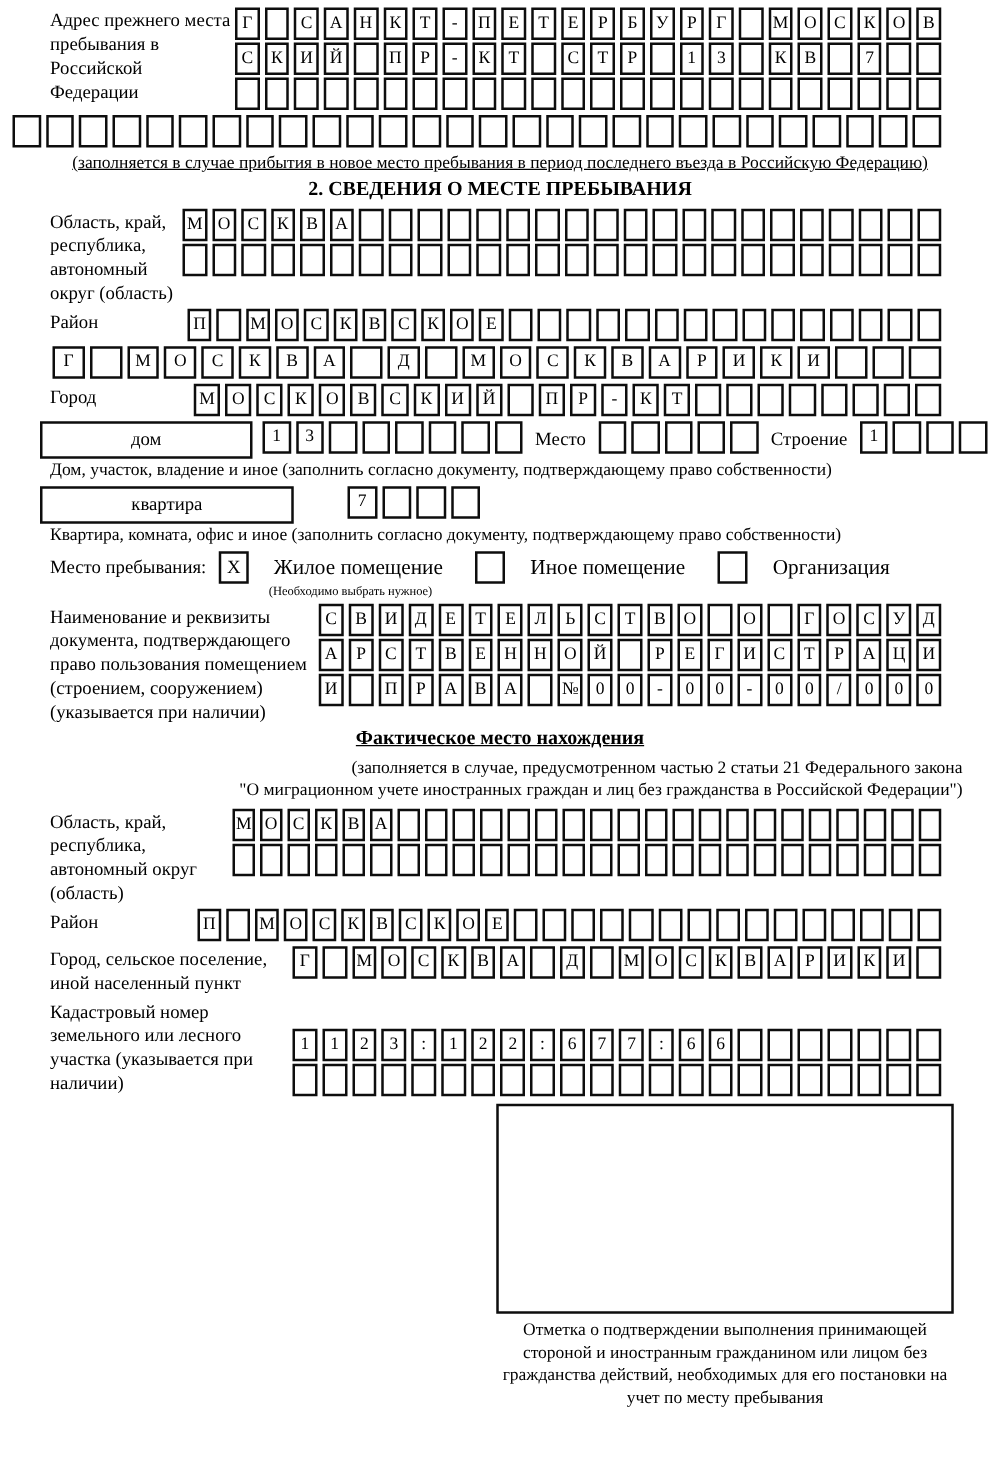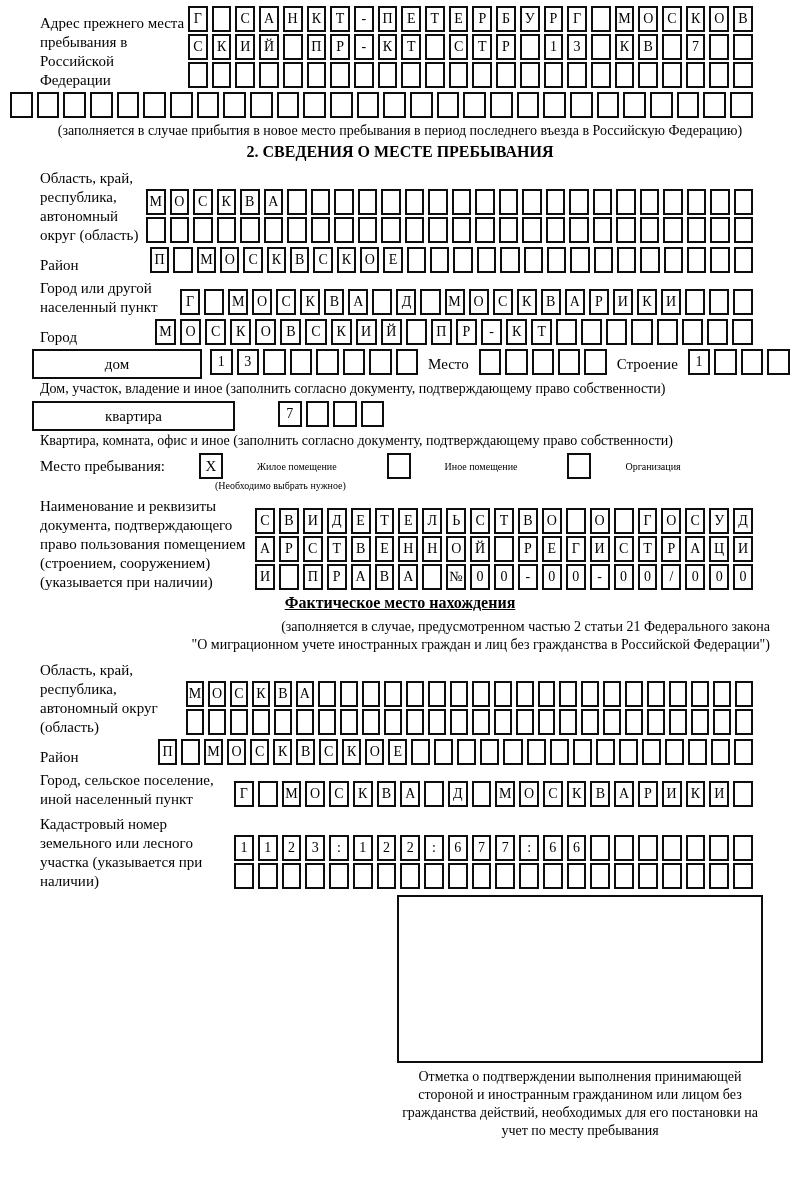--- a/index.html
+++ b/index.html
@@ -5,47 +5,47 @@
   html,body{margin:0;padding:0;}
   body{
     width:800px;height:1180px;overflow:hidden;background:#ffffff;color:#000;
     font-family:"Liberation Serif","DejaVu Serif",serif;
   }
   .page{position:relative;width:800px;height:1180px;}
   .header-note{
     text-align:right;padding:20px 58px 0 0;font-size:15px;
   }
   
-  .form-row{display:flex;align-items:flex-end;padding:0 45px 0 40px;margin-bottom:2px;}
+  .form-row{display:flex;align-items:flex-start;padding:0 45px 0 40px;margin-bottom:2px;}
   .row-label{font-size:15px;line-height:19px;flex:none;padding-top:2px;}
   .stack{flex:1;min-width:0;}
   .cellrow{display:flex;flex:1;min-width:0;margin-bottom:2px;}
   .cell{
     box-sizing:border-box;flex:1;height:26px;margin:0 2px;
     border:2px solid #0d0d0d;display:flex;align-items:center;justify-content:center;
     font-size:14px;line-height:1;background:#fff;
   }
   .fullrow{padding:0 45px 0 8px;display:flex;margin-bottom:2px;}
-  .caption{font-size:14px;line-height:17px;text-align:center;margin:1px 20px 3px 20px;}
+  .caption{font-size:14px;line-height:17px;text-align:center;margin:1px 20px 3px 20px;text-decoration:underline;}
   .caption-left{font-size:14px;line-height:17px;text-align:left;margin:0 0 4px 40px;}
   .sec-title{font-weight:bold;font-size:16px;text-align:center;margin:4px 0 6px 0;}
   .fieldbox{
     box-sizing:border-box;border:2px solid #0d0d0d;height:30px;flex:none;
     display:flex;align-items:center;justify-content:center;font-size:15px;background:#fff;
   }
   .inline-label{font-size:15px;line-height:30px;flex:none;padding:0 8px;}
   .house-row{display:flex;align-items:flex-start;padding:0 45px 0 32px;margin-bottom:1px;}
   .apt-row{display:flex;align-items:flex-start;padding:0 45px 0 32px;margin-bottom:1px;gap:33px;}
-  .stay-row{display:flex;align-items:center;padding:0 45px 0 40px;margin-bottom:1px;gap:24px;}
+  .stay-row{display:flex;align-items:center;padding:0 45px 0 40px;margin-bottom:1px;}
   .stay-label{font-size:15px;flex:none;margin-right:10px;}
   .checkbox{
     box-sizing:border-box;width:24px;height:26px;border:2px solid #0d0d0d;flex:none;
     display:flex;align-items:center;justify-content:center;font-size:15px;background:#fff;
   }
-  .stay-opt-label{font-size:10px;flex:none;margin:0 26px 0 10px;}
+  .stay-opt-label{font-size:17px;flex:none;margin:0 26px 0 20px;}
   .stay-caption{font-size:10px;margin:0 0 4px 215px;}
   .fact-note{font-size:14px;line-height:18px;text-align:right;margin:0 30px;}
   .stamp-box{
     box-sizing:border-box;margin:4px 0 0 397px;width:366px;height:168px;
     border:2px solid #0d0d0d;background:#fff;
   }
   .stamp-caption{
     width:378px;margin:5px 0 0 391px;font-size:14px;line-height:18px;text-align:center;
   }
   .w-none{flex:none;}
@@ -263,21 +263,20 @@
         <div class="cell"></div>
         <div class="cell"></div>
         <div class="cell"></div>
         <div class="cell"></div>
         <div class="cell"></div>
         <div class="cell"></div>
       </div>
   </div>
 
   <div class="form-row">
-    <div class="row-label" style="width:138px;">Город или другой населенный пункт</div>
     <div class="cellrow">
         <div class="cell">Г</div>
         <div class="cell"></div>
         <div class="cell">М</div>
         <div class="cell">О</div>
         <div class="cell">С</div>
         <div class="cell">К</div>
         <div class="cell">В</div>
         <div class="cell">А</div>
         <div class="cell"></div>

